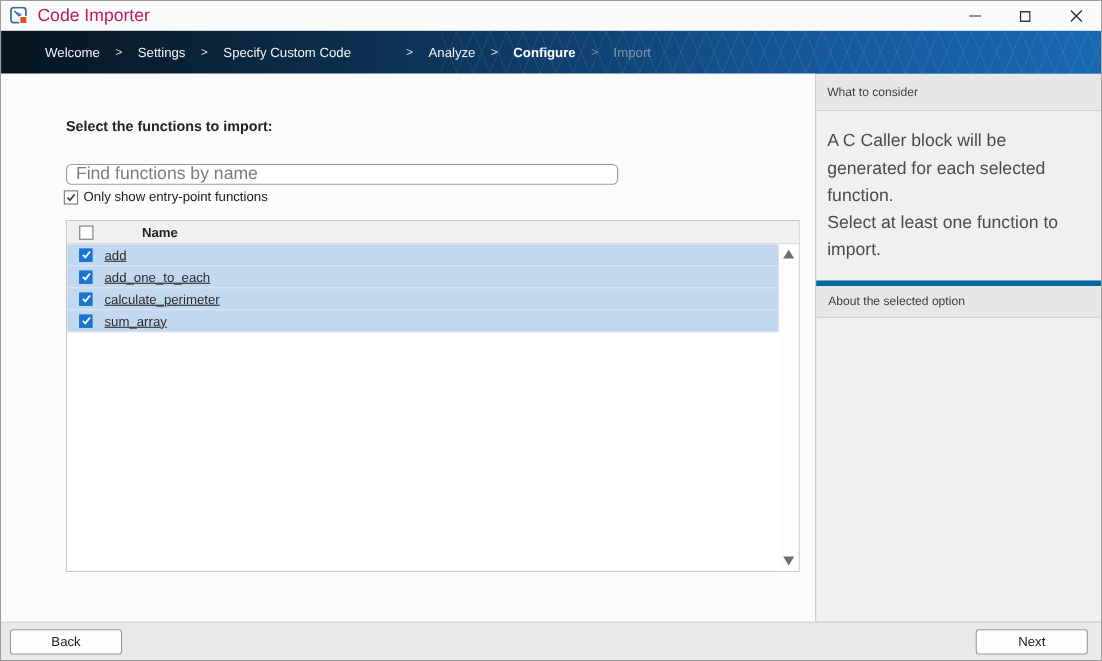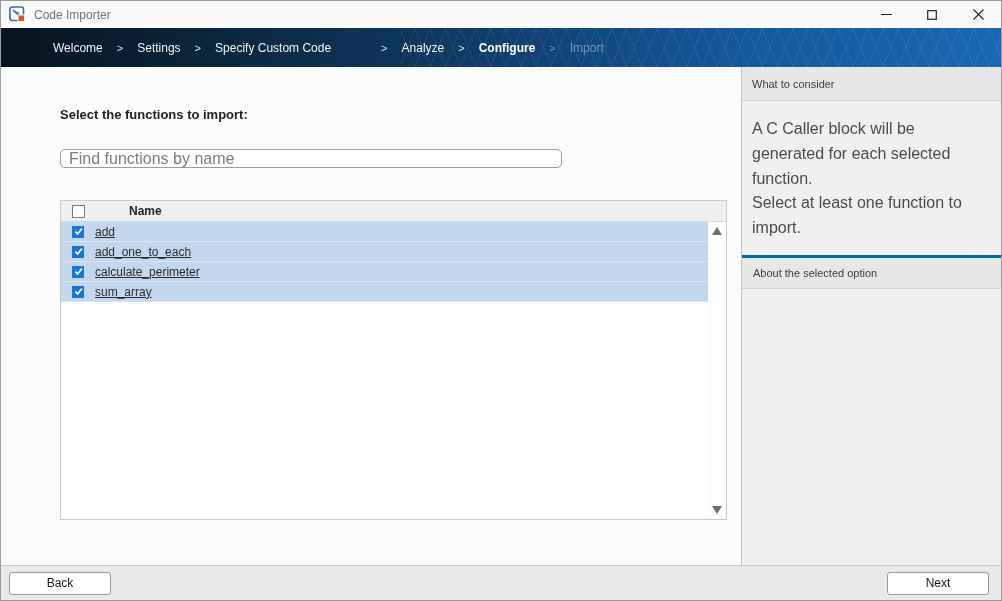--- a/index.html
+++ b/index.html
@@ -5,30 +5,30 @@
   * { margin:0; padding:0; box-sizing:border-box; }
   html,body { width:1002px; height:601px; background:#d9d9d9; }
   body { font-family:"Liberation Sans", sans-serif; font-size:12px; color:#333; }
 
   .window { width:1002px; height:601px; background:#fbfbfb; border:1px solid #9b9b9b;
             display:flex; flex-direction:column; overflow:hidden; }
 
   
   .titlebar { height:27px; background:#fafafa; display:flex; align-items:center; flex:0 0 auto; }
   .titlebar .app-icon { width:17px; height:17px; margin:0 8px 0 8px; flex:0 0 auto; }
-  .titlebar .title { font-size:12px; color:#737373;text-align:right; }
+  .titlebar .title { font-size:16px; color:#be185d;text-align:right; }
   .win-controls { margin-left:auto; display:flex; height:100%; }
   .win-btn { width:46px; height:100%; display:flex; align-items:center; justify-content:center;
              color:#222; cursor:default; }
   .win-btn svg { display:block; }
 
   
   .navbar { height:39px; flex:0 0 auto; position:relative; overflow:hidden;
             background:linear-gradient(90deg,#07141f 0%,#0a2337 18%,#0e3a63 45%,#15599c 75%,#1a67b2 100%);
-            display:flex; align-items:center; padding-left:52px; }
+            display:flex; align-items:center; padding-left:40px; }
   .navbar::after { content:""; position:absolute; top:0; right:0; bottom:0; left:40%;
             background:
               repeating-linear-gradient(112deg, transparent 0 13px, rgba(255,255,255,.07) 13px 14px),
               repeating-linear-gradient(68deg, transparent 0 13px, rgba(255,255,255,.07) 13px 14px);
             pointer-events:none; }
   .nav-step { color:#f2f5f8; font-size:12px; z-index:1; cursor:default; }
   .nav-step.current { font-weight:bold; color:#ffffff; }
   .nav-step.future { color:#7d93ad; }
   .nav-sep { color:#dfe6ee; font-size:11px; margin:0 14px; z-index:1; }
   .nav-sep.future { color:#7d93ad; }
@@ -72,21 +72,21 @@
                padding:5px 0; }
   .scroll-arrow { width:0; height:0; border-left:5px solid transparent; border-right:5px solid transparent; cursor:default; }
   .scroll-arrow.up { border-bottom:8px solid #6e6e6e; }
   .scroll-arrow.down { border-top:8px solid #6e6e6e; }
 
   
   .sidebar { flex:1 1 auto; background:#f0f0f0; border-left:1px solid #c3c3c3;
              display:flex; flex-direction:column; }
   .side-band { height:34px; flex:0 0 auto; background:#e7e7e7; border-bottom:1px solid #d2d2d2;
                display:flex; align-items:center; padding-left:10px; font-size:11px; color:#3c3c3c; }
-  .side-band.second { border-top:3px solid #0369a1;padding-left:11px; }
+  .side-band.second { border-top:5px solid #0369a1;padding-left:11px; }
   .side-body { padding:16px 10px 14px 10px; font-size:16px; color:#4a4a4a; line-height:1.55; }
   .side-body p { margin:0; }
 
   
   .footer { height:35px; flex:0 0 auto; background:#e9e9e9; border-top:1px solid #c9c9c9;
             display:flex; align-items:center; justify-content:space-between; padding:0 12px 0 8px; }
   .btn { width:102px; height:23px; background:#fdfdfd; border:1px solid #9b9b9b; border-radius:3px;
          font-family:"Liberation Sans",sans-serif; font-size:12px; color:#1a1a1a; cursor:default; }
 </style>
 </head>
@@ -137,20 +137,28 @@
       <span class="nav-step future">Import</span>
     </div>
 
   <div class="content">
 
     <div class="main">
       <div class="heading">Select the functions to import:</div>
 
       <input class="search-box" type="text" placeholder="Find functions by name" style="">
 
+      <div class="filter-row">
+        <span class="cb checked" id="filter-cb">
+          <svg class="tick" viewBox="0 0 10 10">
+              <path d="M1.5 5.2 L4 7.8 L8.7 1.8" fill="none" stroke="#3a3a3a" stroke-width="1.7"></path>
+            </svg>
+        </span>
+        <label>Only show entry-point functions</label>
+      </div>
 
       <div class="fn-table">
         <div class="fn-header">
           <span class="cb-col">
             <span class="cb">
               
             </span>
           </span>
           <span class="col-name">Name</span>
         </div>

